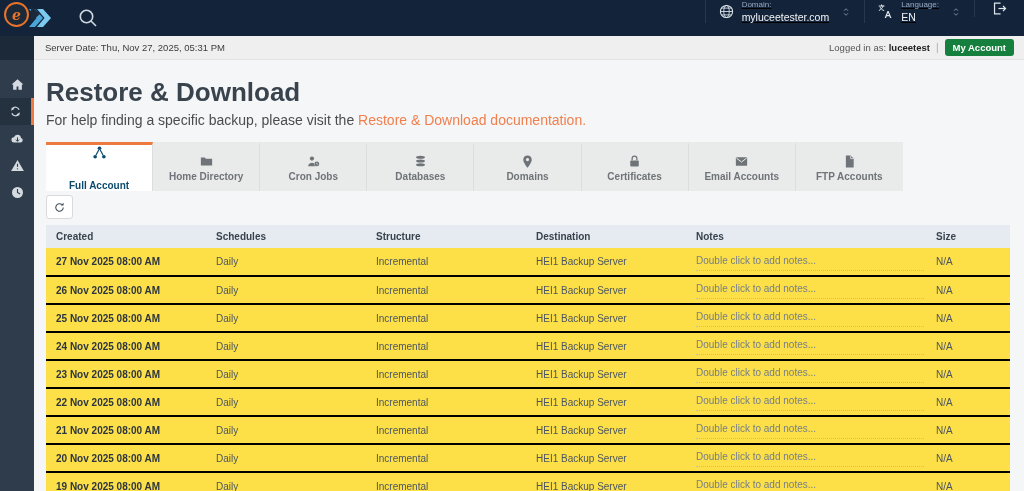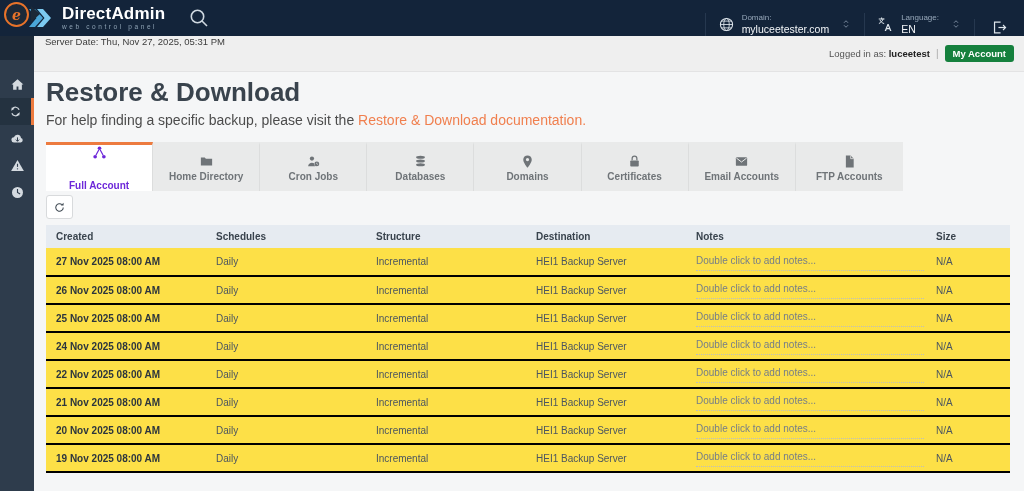--- a/index.html
+++ b/index.html
@@ -8,32 +8,32 @@
 
   
   .topbar { position:absolute; left:0; top:0; width:1024px; height:36px;
     background:#13243a; display:flex; align-items:center; z-index:5; }
   .brand { display:flex; align-items:center; gap:8px; padding-left:28px; }
   .brand-mark { width:26px; height:26px; }
   .brand-text { line-height:1; }
   .brand-name { color:#fff; font-size:17px; font-weight:bold; letter-spacing:.2px; }
   .brand-tag { color:#8fa3b5; font-size:6.5px; letter-spacing:2.6px; margin-top:2px; }
   .search-btn { margin-left:22px; color:#cfd8e0; width:24px; height:24px; cursor:pointer; }
-  .topbar-right { margin-left:auto; display:flex; height:36px; align-items:flex-end; }
+  .topbar-right { margin-left:auto; display:flex; height:36px; align-items:flex-start;text-decoration:underline; }
   .tb-section { display:flex; align-items:center; gap:7px; padding:0 12px;
     border-left:1px solid #26384f; color:#e7edf2; cursor:pointer; }
   .tb-section .ico { width:17px; height:17px; color:#dfe6ec; flex:0 0 auto; }
   .tb-lbl { font-size:8px; color:#97a8ba; line-height:1.2; }
   .tb-val { font-size:10.5px; color:#f2f5f8; line-height:1.2; margin-top:1px; }
   .tb-carets { width:12px; height:14px; color:#8fa0b2; margin-left:4px; }
   .logout-sec { width:50px; justify-content:center; }
 
   
-  .statusbar { position:absolute; left:0; top:36px; width:1024px; height:36px;
-    background:#efefef; border-bottom:1px solid #e3e3e4; display:flex; z-index:3; }
+  .statusbar { position:absolute; left:0; top:36px; width:1024px; height:24px;
+    background:#efefef; border-bottom:1px solid #e3e3e4; display:flex; align-items:center; z-index:3; }
   .server-date { font-size:9.5px; color:#3c3c3c; margin-left:45px; }
   .status-right { margin-left:auto; margin-right:10px; display:flex; align-items:center; gap:6px; }
   .logged { font-size:9.5px; color:#555; }
   .logged b { color:#222; }
   .sep { color:#aaa; font-size:10px; }
   .my-account { background:#15803d; color:#fff; font-size:9.5px; font-weight:bold;
     padding:3px 8px; border-radius:3px; border:none; cursor:pointer; }
 
   
   .sidebar { position:absolute; left:0; top:36px; width:34px; height:455px;
@@ -59,21 +59,21 @@
   .page-sub a { color:#f07f4e; text-decoration:none; cursor:pointer; }
 
   
   .tabs { display:grid; grid-template-columns:repeat(9,1fr); margin:14px 14px 0 12px; height:36px; }
   .tab { background:#e9eaea; border-top:3px solid #e9eaea; border-right:1px solid #dcdddd;
     display:flex; flex-direction:column; align-items:center; justify-content:center;
     gap:2px; color:#6f7478; cursor:pointer; }
   .tab:last-child { border-right:none; }
   .tab .ico { width:15px; height:15px; }
   .tab .tab-label { font-size:10px; font-weight:bold; }
-  .tab.active { background:#fff; border-top:3px solid #ed7b3f; color:#6d28d9;gap:20px; }
+  .tab.active { background:#fff; border-top:3px solid #ed7b3f; color:#0c4a6e;gap:20px; }
 
   
   .refresh-btn { margin:17px 0 6px 12px; width:27px; height:24px; background:#fff;
     border:1px solid #d8dadc; border-radius:3px; display:flex; align-items:center;
     justify-content:center; color:#3c4750; cursor:pointer; }
   .refresh-btn .ico { width:13px; height:13px; }
 
   
   .backup-table { margin-left:12px; width:964px; border-collapse:collapse; table-layout:fixed; }
   .backup-table thead th { background:#e6ebf1; text-align:left; font-size:10px;
@@ -86,24 +86,20 @@
 </style>
 </head>
 <body>
 
 <div class="topbar">
   <div class="brand">
     <svg class="brand-mark" viewBox="0 0 26 26">
       <path d="M1 4h6l8 9-8 9H1l7.5-9z" fill="#4aa6d8"></path>
       <path d="M9 4h6l8 9-8 9H9l7.5-9z" fill="#7ccaf0"></path>
     </svg>
-    <div class="brand-text">
-      <div class="brand-name">DirectAdmin</div>
-      <div class="brand-tag">web control panel</div>
-    </div>
   </div>
   <svg class="search-btn ico" viewBox="0 0 24 24">
       <circle cx="10.5" cy="10.5" r="6.2" fill="none" stroke="currentColor" stroke-width="1.6"></circle>
       <path d="M15 15l5 5" stroke="currentColor" stroke-width="1.6" fill="none"></path>
     </svg>
   <div class="topbar-right">
     <div class="tb-section">
       <svg class="ico" viewBox="0 0 24 24">
           <circle cx="12" cy="12" r="8.6" fill="none" stroke="currentColor" stroke-width="1.5"></circle>
           <ellipse cx="12" cy="12" rx="3.9" ry="8.6" fill="none" stroke="currentColor" stroke-width="1.2"></ellipse>
@@ -330,20 +326,28 @@
 
         <tr>
           <td class="c-created">24 Nov 2025 08:00 AM</td>
           <td>Daily</td>
           <td>Incremental</td>
           <td>HEI1 Backup Server</td>
           <td><span class="notes-text">Double click to add notes...</span></td>
           <td>N/A</td>
         </tr>
 
+        <tr>
+          <td class="c-created">23 Nov 2025 08:00 AM</td>
+          <td>Daily</td>
+          <td>Incremental</td>
+          <td>HEI1 Backup Server</td>
+          <td><span class="notes-text">Double click to add notes...</span></td>
+          <td>N/A</td>
+        </tr>
 
         <tr>
           <td class="c-created">22 Nov 2025 08:00 AM</td>
           <td>Daily</td>
           <td>Incremental</td>
           <td>HEI1 Backup Server</td>
           <td><span class="notes-text">Double click to add notes...</span></td>
           <td>N/A</td>
         </tr>
 

